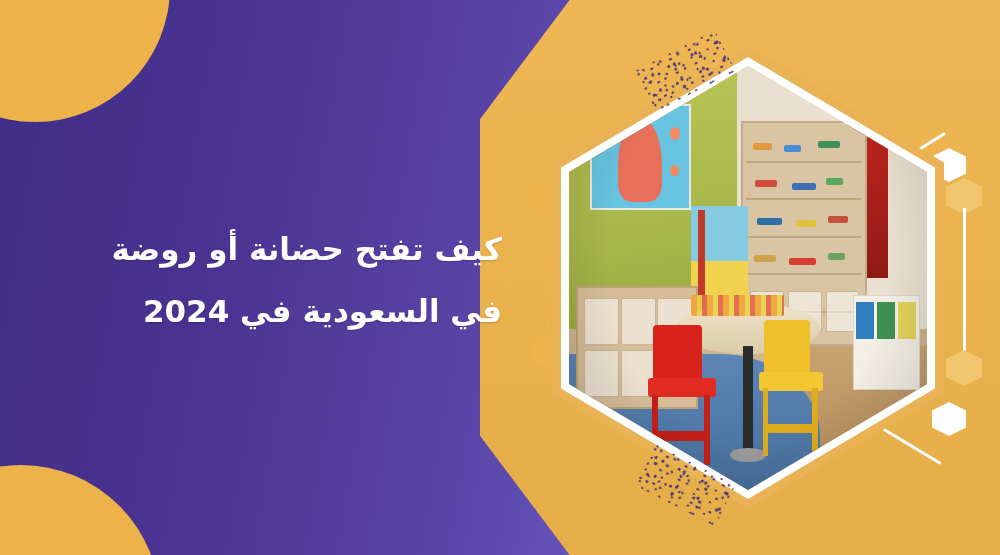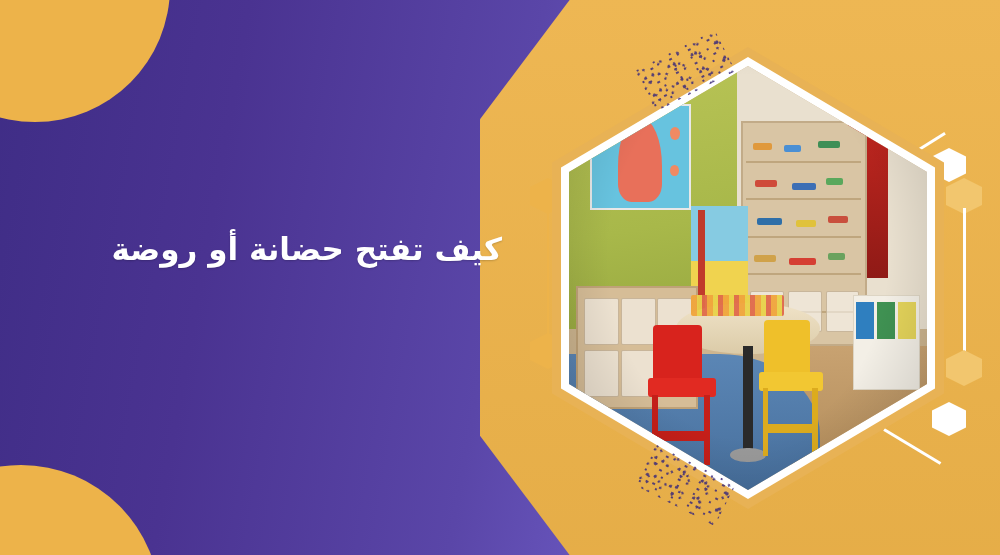--- a/index.html
+++ b/index.html
@@ -247,15 +247,16 @@
         <div class="ph-vignette"></div>
       </div>
     </div>
   </div>
 
   <div class="sparkle sparkle-top"></div>
   <div class="sparkle sparkle-bot"></div>
 
   <div class="headline">
     <span class="ln">كيف تفتح حضانة أو روضة</span>
+    <span class="ln">في السعودية في 2024</span>
   </div>
 
 </div>
 
 </body></html>

